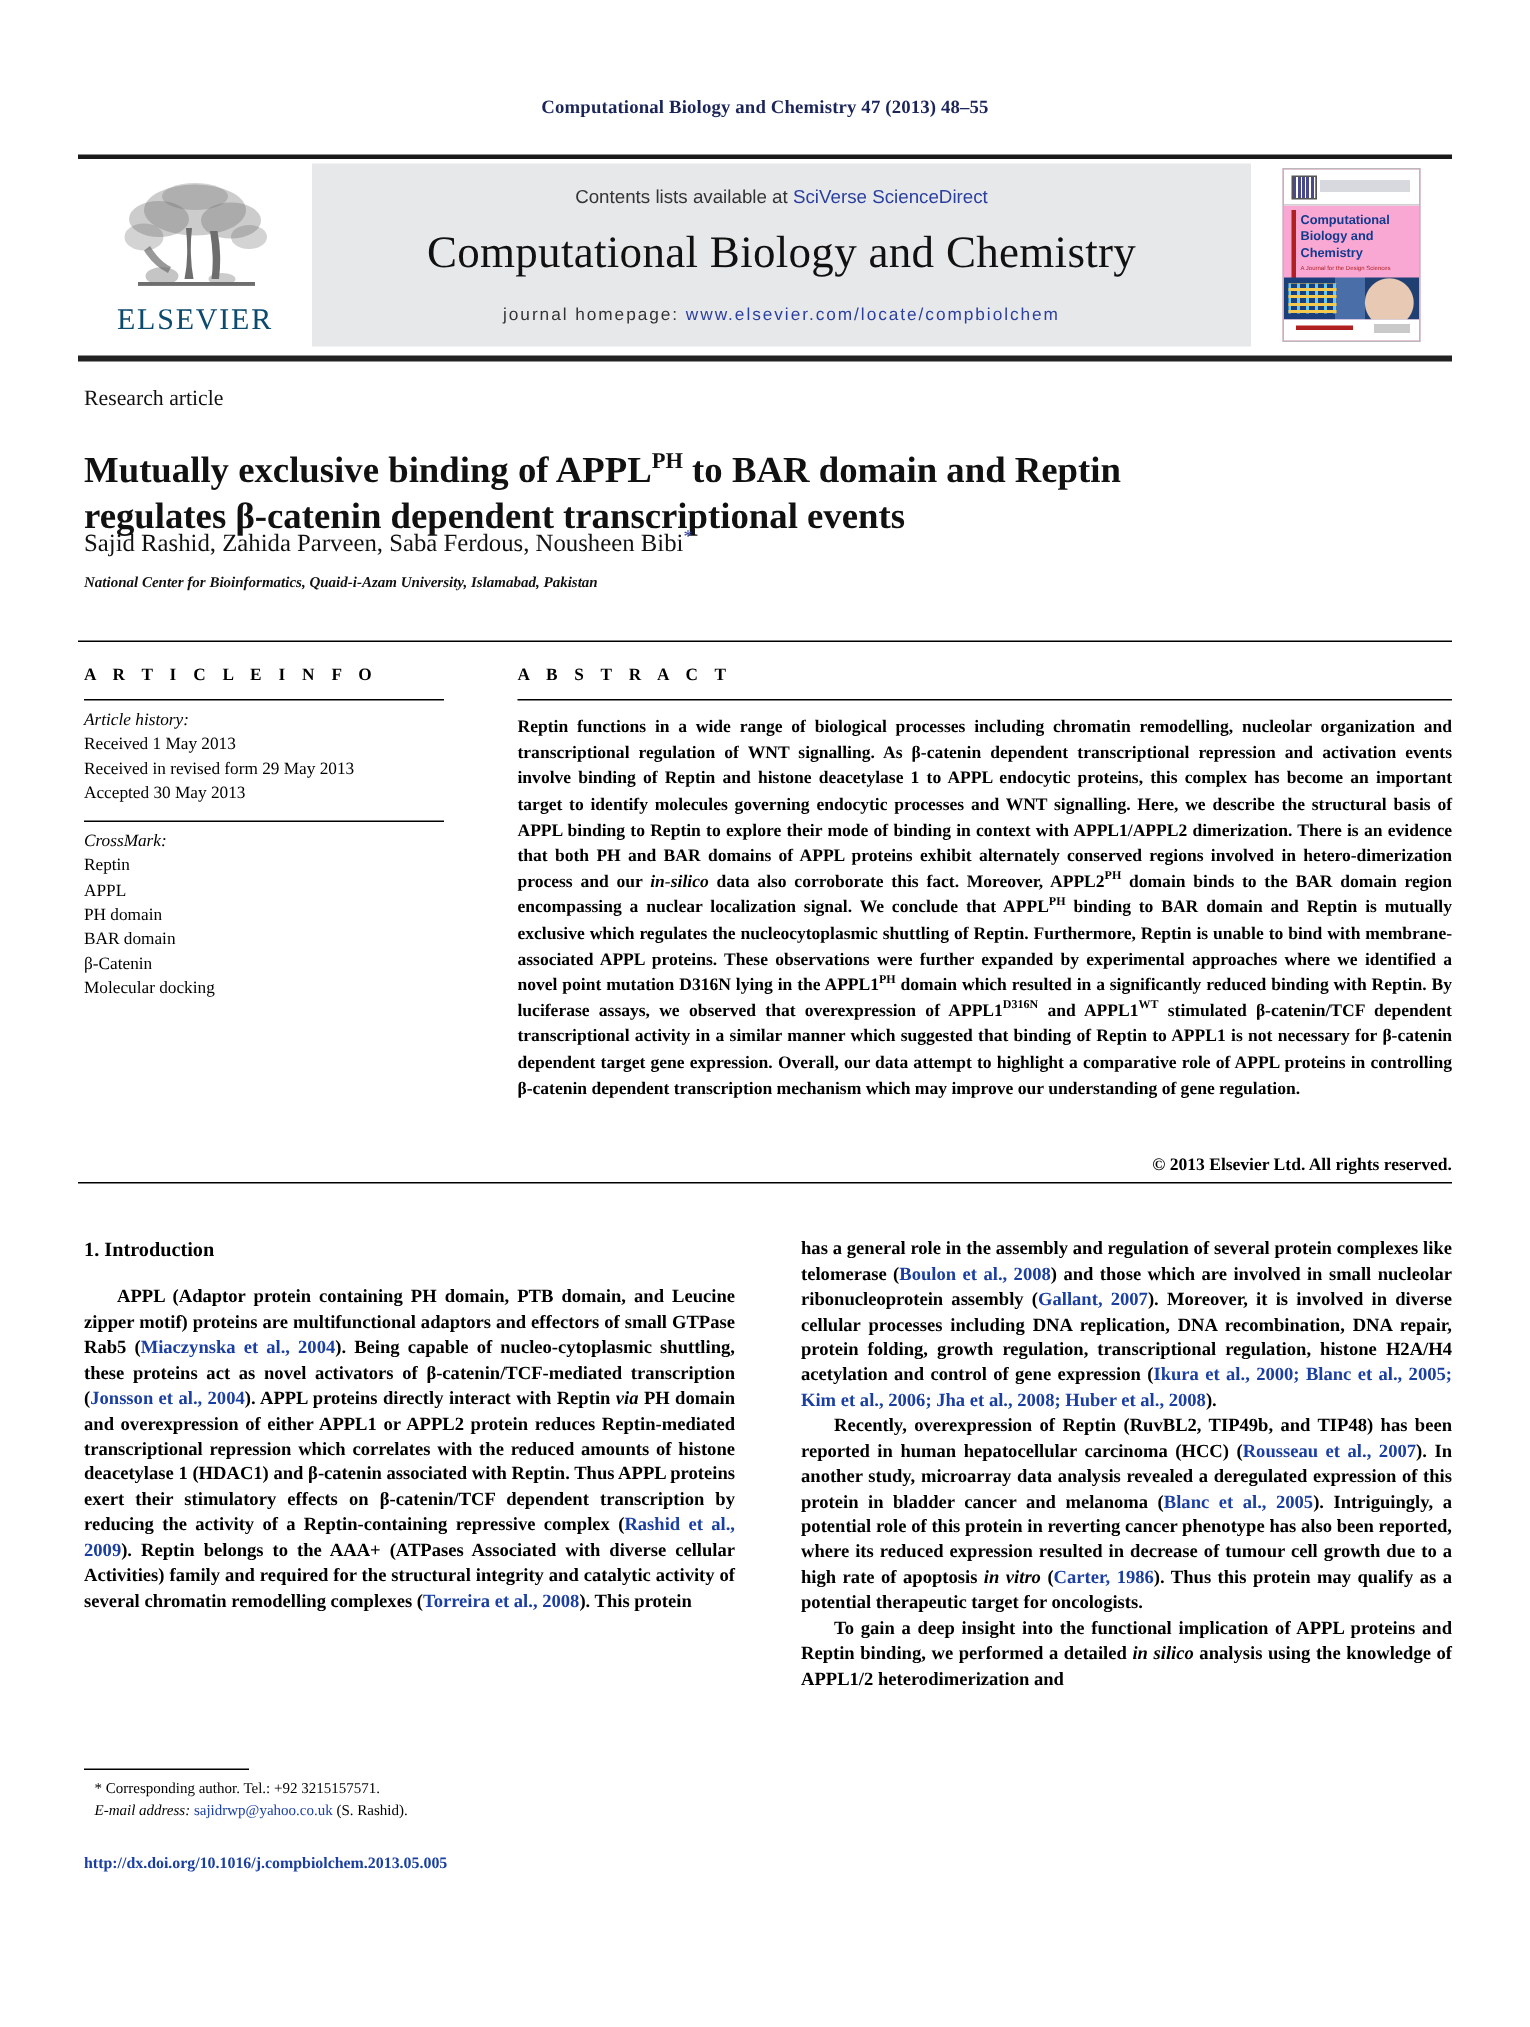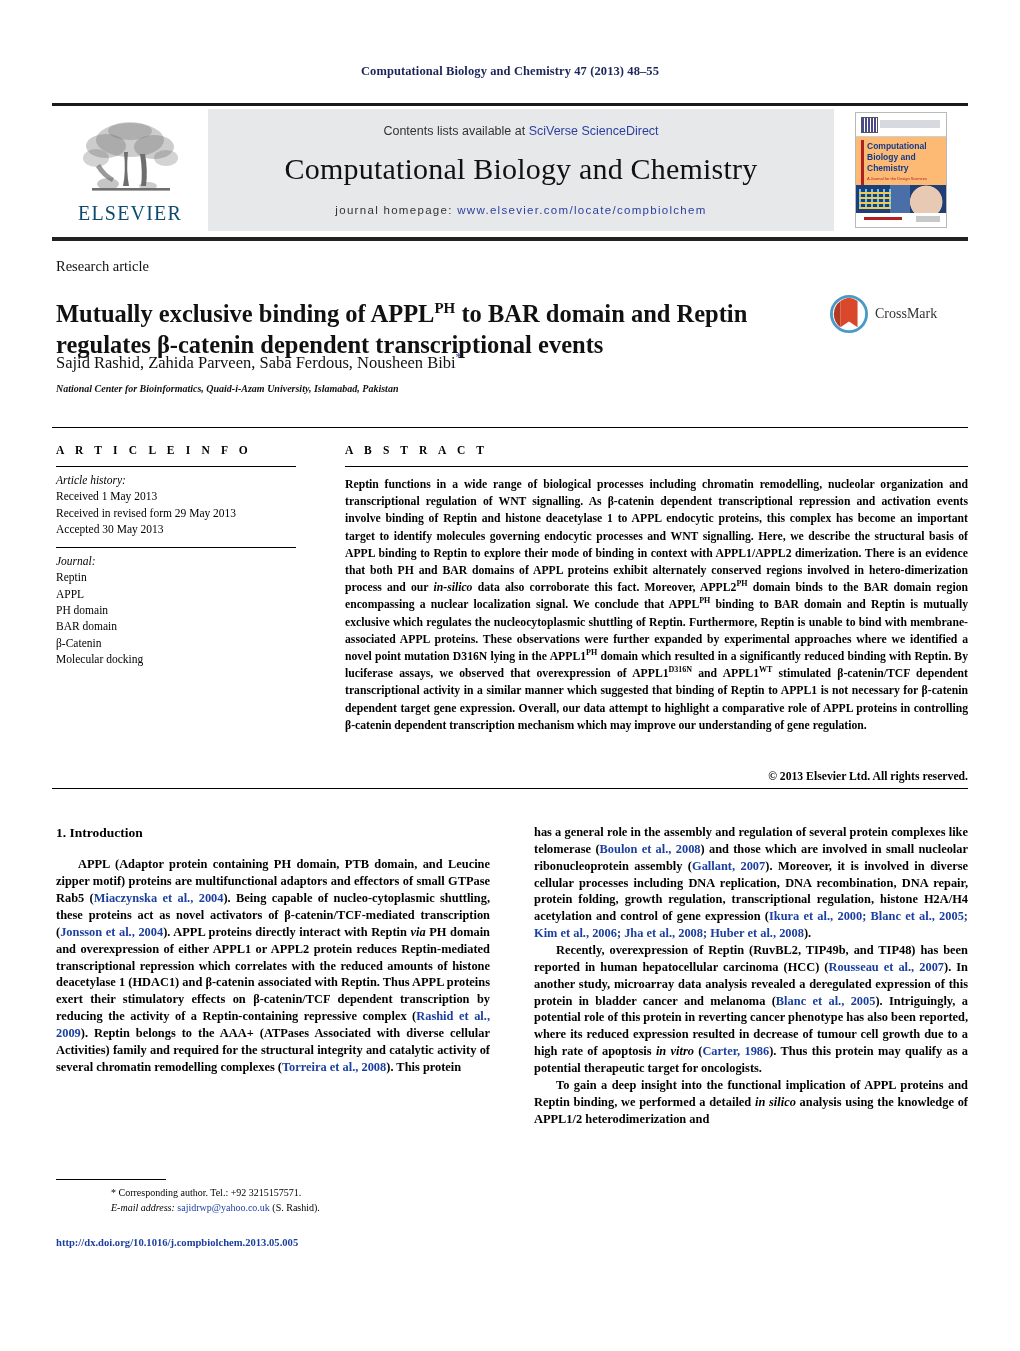--- a/index.html
+++ b/index.html
@@ -107,21 +107,21 @@
     width: 134px;
     background: #ffffff;
     display: flex;
     align-items: center;
     justify-content: center;
     flex: none;
   }
   .cover-thumb {
     width: 92px; height: 116px;
     border: 1px solid #b9b9b9;
-    background: #fdba74;
+    background: #f9a8d4;
     position: relative;
     overflow: hidden;
     box-sizing: border-box;
   }
   .cv-top {
     position:absolute; left:0; top:0; width:100%; height:23px;
     background:#ffffff; border-bottom:1px solid #cfcfcf;
   }
   .cv-icon {
     position:absolute; left:5px; top:4px; width:15px; height:14px;
@@ -313,21 +313,21 @@
     background: #000;
   }
   .footnote {
     position: absolute;
     left: 56px; top: 1186px;
     width: 434px;
     font-size: 10px;
     line-height: 1.45;
     color: #000;
   }
-  .footnote .fn-line { padding-left: 16px; text-indent: -9px; margin-left: 48px; }
+  .footnote .fn-line { padding-left: 16px; text-indent: -9px; }
   .footnote i { font-style: italic; }
   .footnote .mail { color: #1b3fa0; }
 
   .imprint {
     position: absolute;
     left: 56px; top: 1235px;
     width: 440px;
     font-size: 10.6px;
     line-height: 1.5;
     font-weight: bold;
@@ -401,45 +401,36 @@
   <div class="rule-thick" style="top:237px;"></div>
 
   <div class="article-type">Research article</div>
 
   <h1 class="title"><span>Mutually exclusive binding of APPL</span><sup>PH</sup><span> to BAR domain and Reptin regulates β-catenin dependent transcriptional events</span></h1>
 
   <div class="authors"><span>Sajid Rashid, Zahida Parveen, Saba Ferdous, Nousheen Bibi</span><sup>*</sup></div>
 
   <div class="affiliation">National Center for Bioinformatics, Quaid-i-Azam University, Islamabad, Pakistan</div>
 
-  <div class="crossmark">
-    <svg class="cm-logo" viewBox="0 0 40 40">
-      <circle cx="20" cy="20" r="18.5" fill="#ffffff" stroke="#4a9ac8" stroke-width="3"></circle>
-      <path d="M20 3 A17 17 0 0 0 11 6.4 L11 34 L20 28 L29 34 L29 6.4 A17 17 0 0 0 20 3 Z" fill="#d9482b"></path>
-      <path d="M11 6.4 A17 17 0 0 0 11 33.9 L11 6.4 Z" fill="#b23a22"></path>
-      <path d="M20 28 L11 34 L11 31 L20 25.5 L29 31 L29 34 Z" fill="#ffffff" opacity="0"></path>
-    </svg>
-    <span class="cm-text">CrossMark</span>
-  </div>
 
   <div class="rule-thin" style="top:427px;"></div>
 
   <div class="sec-label" id="article-info-label">A R T I C L E   I N F O</div>
   <div class="sec-label" id="abstract-label">A B S T R A C T</div>
 
   <div class="info-rule" style="top:466px;"></div>
   <div class="info-col" style="top:472px;">
     <div class="info-sub">Article history:</div>
     <div>Received 1 May 2013</div>
     <div>Received in revised form 29 May 2013</div>
     <div>Accepted 30 May 2013</div>
   </div>
   <div class="info-rule" style="top:547px;"></div>
   <div class="info-col" style="top:553px;">
-    <div class="info-sub">Journal:</div>
+    <div class="info-sub">CrossMark:</div>
     <div>Reptin</div>
     <div>APPL</div>
     <div>PH domain</div>
     <div>BAR domain</div>
     <div>β-Catenin</div>
     <div>Molecular docking</div>
   </div>
 
   <div class="abstract-rule" style="top:466px;"></div>
   <div class="abstract-col"><span>Reptin functions in a wide range of biological processes including chromatin remodelling, nucleolar organization and transcriptional regulation of WNT signalling. As β-catenin dependent transcriptional repression and activation events involve binding of Reptin and histone deacetylase 1 to APPL endocytic proteins, this complex has become an important target to identify molecules governing endocytic processes and WNT signalling. Here, we describe the structural basis of APPL binding to Reptin to explore their mode of binding in context with APPL1/APPL2 dimerization. There is an evidence that both PH and BAR domains of APPL proteins exhibit alternately conserved regions involved in hetero-dimerization process and our </span><i>in-silico</i><span> data also corroborate this fact. Moreover, APPL2</span><sup>PH</sup><span> domain binds to the BAR domain region encompassing a nuclear localization signal. We conclude that APPL</span><sup>PH</sup><span> binding to BAR domain and Reptin is mutually exclusive which regulates the nucleocytoplasmic shuttling of Reptin. Furthermore, Reptin is unable to bind with membrane-associated APPL proteins. These observations were further expanded by experimental approaches where we identified a novel point mutation D316N lying in the APPL1</span><sup>PH</sup><span> domain which resulted in a significantly reduced binding with Reptin. By luciferase assays, we observed that overexpression of APPL1</span><sup>D316N</sup><span> and APPL1</span><sup>WT</sup><span> stimulated β-catenin/TCF dependent transcriptional activity in a similar manner which suggested that binding of Reptin to APPL1 is not necessary for β-catenin dependent target gene expression. Overall, our data attempt to highlight a comparative role of APPL proteins in controlling β-catenin dependent transcription mechanism which may improve our understanding of gene regulation.</span></div>

